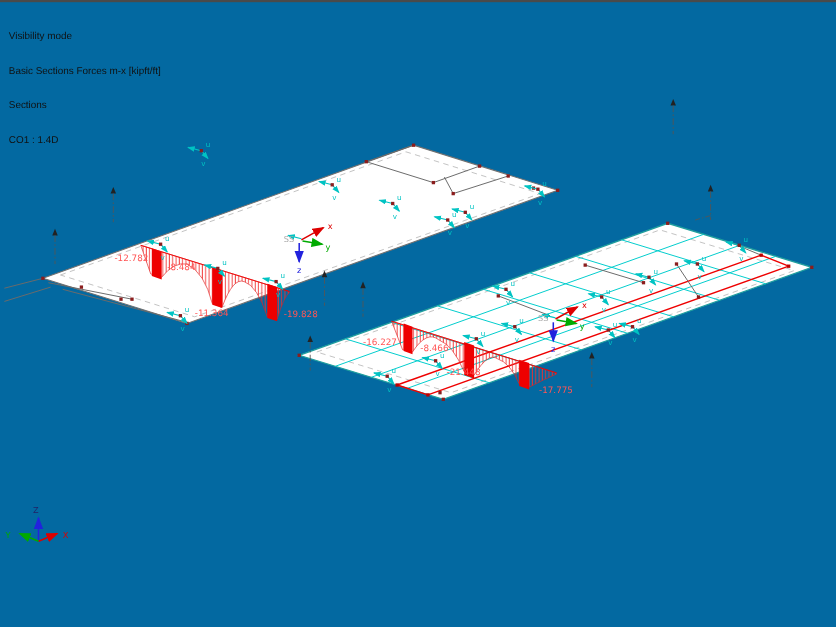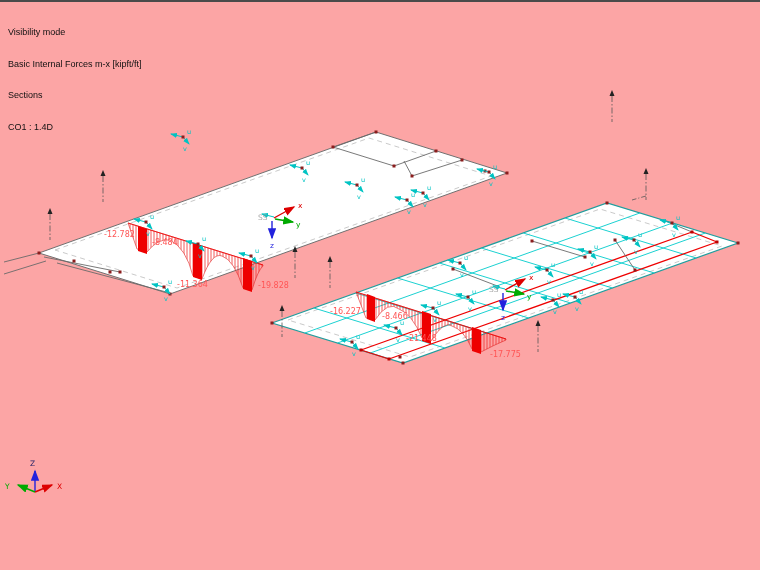--- a/index.html
+++ b/index.html
@@ -1,35 +1,35 @@
 <!DOCTYPE html>
 <html><head>
 <meta charset="utf-8">
 <style>
   html,body{margin:0;padding:0;background:#fff;}
-  .viewport{position:relative;width:760px;height:570px;background:#fca5a5;overflow:hidden;
+  .viewport{position:relative;width:760px;height:570px;background:#0369a1;overflow:hidden;
             font-family:"Liberation Sans", sans-serif;}
   .top-edge{position:absolute;left:0;top:0;width:760px;height:2px;background:#4a4a4a;}
   .hud{position:absolute;left:8px;top:6px;color:#111;font-size:9px;line-height:10.5px;
        font-family:"Liberation Sans", sans-serif;white-space:pre;}
   svg{position:absolute;left:0;top:0;}
   text{font-family:"DejaVu Sans", sans-serif;}
   .val{font-size:8px;fill:#ff5555;}
   .uv{font-size:6.5px;fill:#00c3c3;}
   .axl{font-size:7.5px;}
 </style>
 </head>
 <body>
 
 <div class="viewport">
   <div class="top-edge"></div>
 
   <div class="hud">
     <div>Visibility mode</div>
-    <div>Basic Internal Forces m-x [kipft/ft]</div>
+    <div>Basic Sections Forces m-x [kipft/ft]</div>
     <div>Sections</div>
     <div>CO1 : 1.4D</div>
   </div>
 
   <svg width="760" height="570" viewBox="0 0 760 570">
     <defs>
       <pattern id="rh" width="3" height="6" patternUnits="userSpaceOnUse">
         <path d="M1,0 V6" stroke="#f03030" stroke-width="0.8"></path>
       </pattern>
       <marker id="mh-red" markerWidth="9" markerHeight="7" refX="7" refY="3" orient="auto">

